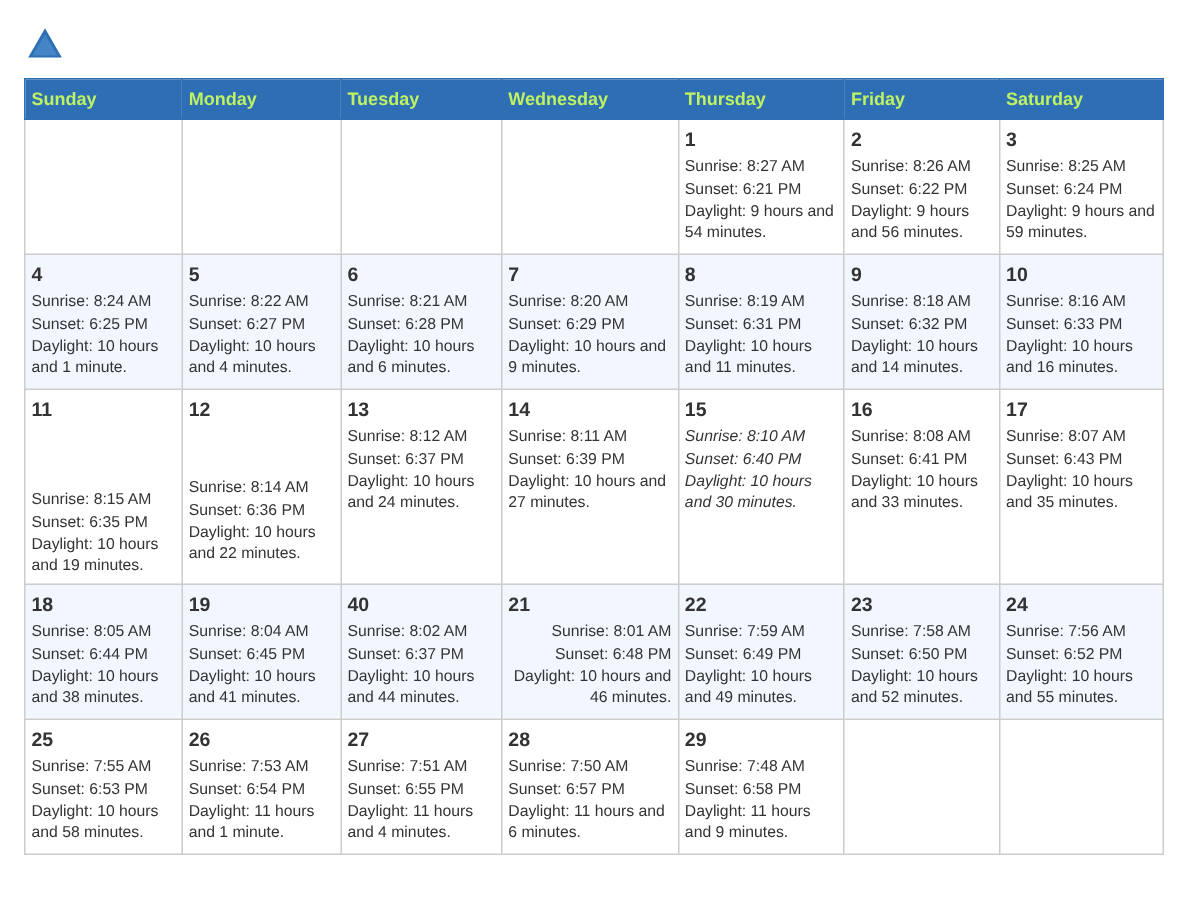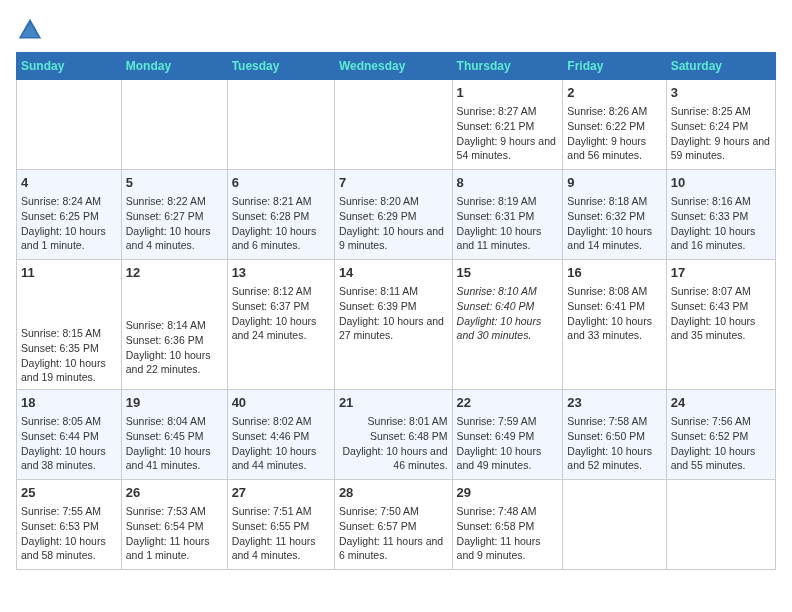--- a/index.html
+++ b/index.html
@@ -52,21 +52,21 @@
       font-size: 14px;
       color: #555;
     }
     table {
       width: 100%;
       border-collapse: collapse;
       font-size: 11px;
     }
     thead tr th {
       background-color: #2e6eb4;
-      color: #5eead4;
+      color: #bef264;
       padding: 6px 4px;
       text-align: left;
       font-size: 12px;
       font-weight: bold;
       border: 1px solid #2e6eb4;
     }
     tbody tr td {
       border: 1px solid #ccc;
       vertical-align: top;
       padding: 4px;
@@ -248,21 +248,21 @@
         </td>
         <td>
           <div class="day-number">19</div>
           <div class="day-info" style="white-space: pre-line;">Sunrise: 8:04 AM
 Sunset: 6:45 PM
 Daylight: 10 hours and 41 minutes.</div>
         </td>
         <td>
           <div class="day-number">40</div>
           <div class="day-info" style="white-space: pre-line;">Sunrise: 8:02 AM
-Sunset: 4:46 PM
+Sunset: 6:37 PM
 Daylight: 10 hours and 44 minutes.</div>
         </td>
         <td>
           <div class="day-number">21</div>
           <div class="day-info" style="white-space: pre-line; text-align: right;">Sunrise: 8:01 AM
 Sunset: 6:48 PM
 Daylight: 10 hours and 46 minutes.</div>
         </td>
         <td>
           <div class="day-number">22</div>

